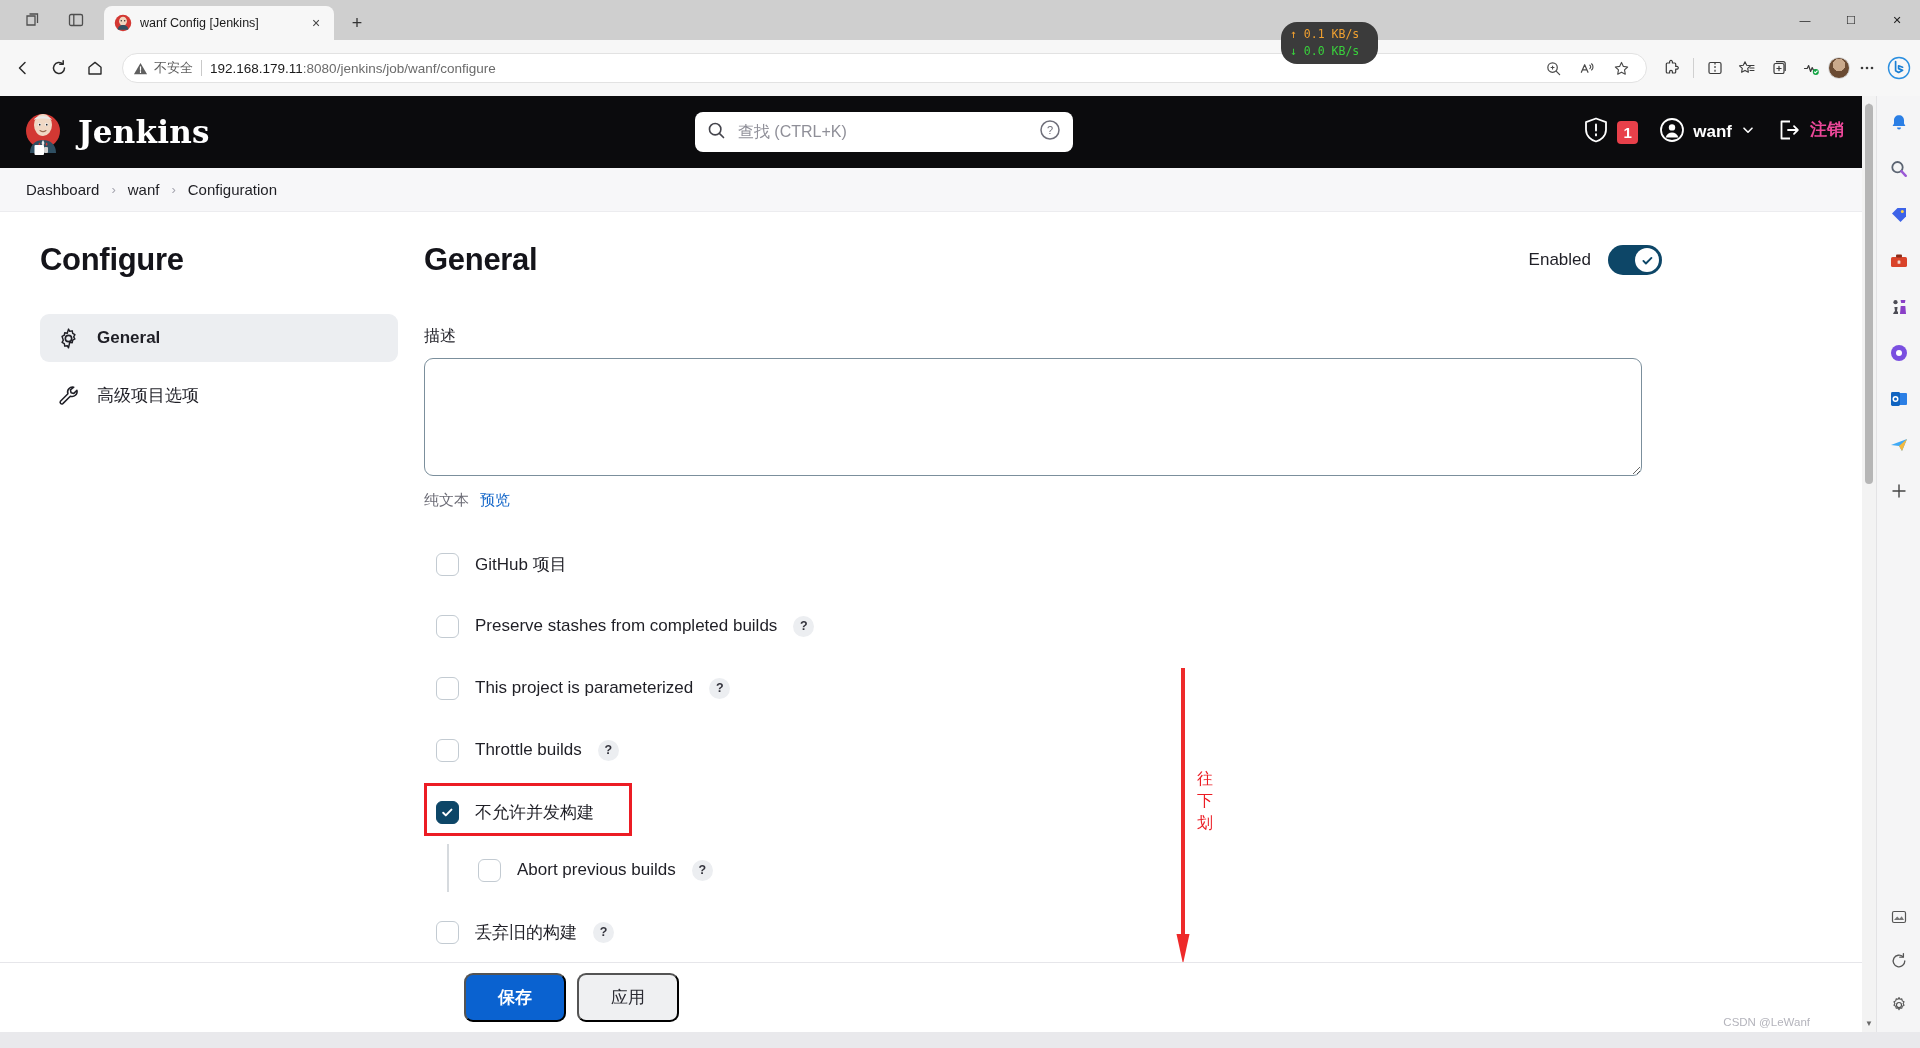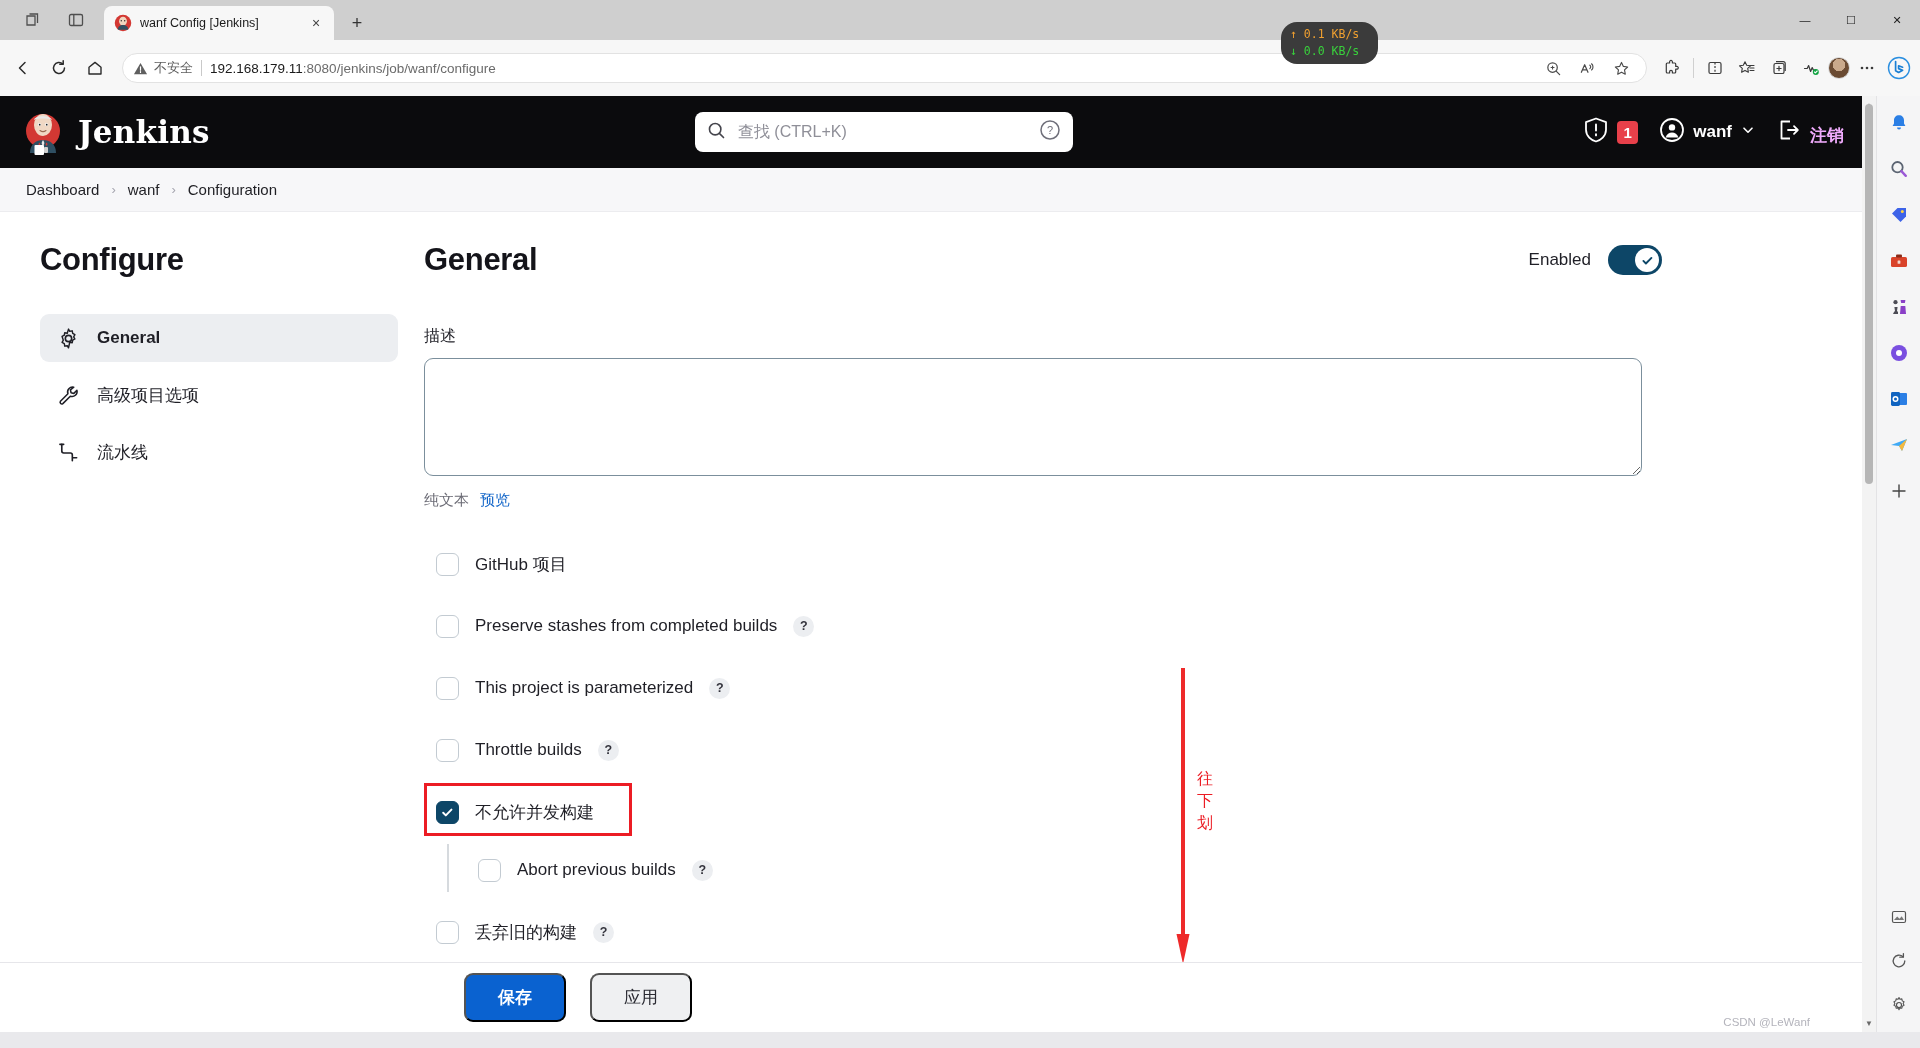--- a/index.html
+++ b/index.html
@@ -72,21 +72,21 @@
   .jk-search { width: 378px; height: 40px; background: #fff; border-radius: 8px;
                display: flex; align-items: center; gap: 12px; padding: 0 12px;
                margin-left: auto; }
   .jk-search .ph { flex: 1; color: #8f8f98; font-size: 16px; }
   .jk-head-right { margin-left: auto; display: flex; align-items: center; gap: 22px; padding-left: 26px; }
   .jk-alert { display: flex; align-items: center; gap: 9px; }
   .jk-badge { background: #e8404a; color: #fff; font-size: 15px; font-weight: 700;
               border-radius: 4px; min-width: 21px; height: 23px; display: flex;
               align-items: center; justify-content: center; padding: 0 5px; }
   .jk-user { display: flex; align-items: center; gap: 9px; color: #fff; font-size: 17px; font-weight: 700; }
-  .jk-logout { display: flex; align-items: flex-end; gap: 9px; color: #f0abfc; font-size: 17px; font-weight: 700; }
+  .jk-logout { display: flex; align-items: flex-start; gap: 9px; color: #ec4899; font-size: 17px; font-weight: 700; }
 
   .jk-breadcrumb { height: 44px; background: #f7f7f9; display: flex; align-items: center;
                    padding-left: 26px; gap: 12px; border-bottom: 1px solid #ececef; }
   .bc-item { font-size: 15px; color: #1f1f24; }
   .bc-sep { color: #a6a6b0; font-size: 13px; }
 
   .jk-body { display: flex; padding: 30px 0 8px 0; height: calc(100% - 116px); }
 
   .jk-side { width: 424px; padding: 0 26px 0 40px; flex: 0 0 424px; }
   .jk-side h1 { font-size: 31px; font-weight: 800; color: #14141a; letter-spacing: -.3px;
@@ -131,21 +131,21 @@
 
   .divider-row { border-top: 1px solid #ededf0; margin-top: 10px; }
 
   
   .annot { position: absolute; left: 1176px; top: 572px; width: 14px; height: 300px; z-index: 12; }
   .annot-text { position: absolute; left: 1196px; top: 672px; color: #ec1c24; font-size: 16px;
                 line-height: 1.38; width: 18px; text-align: center; z-index: 12; }
 
   .action-bar { position: absolute; left: 0; right: 0; bottom: 0; height: 70px;
                 background: #fff; border-top: 1px solid #e6e6ea; display: flex;
-                align-items: center; padding-left: 464px; gap: 24px; z-index: 15; }
+                align-items: center; padding-left: 464px; gap: 11px; z-index: 15; }
   .btn-primary { background: #0a62d0; color: #fff; font-size: 17px; font-weight: 700;
                  border-radius: 9px; padding: 11px 32px; }
   .btn-secondary { background: #eff0f2; color: #2a2a32; font-size: 17px;
                    border-radius: 9px; padding: 11px 32px; }
 
   
   .pagescroll { width: 14px; background: #f3f3f3; position: relative; flex: 0 0 14px; }
   .pagescroll .thumb { position: absolute; left: 3px; top: 8px; width: 8px; height: 380px;
                        background: #b6b6b6; border-radius: 4px; }
   .scroll-arrow { position: absolute; left: 0; width: 14px; height: 14px; display: flex;
@@ -412,29 +412,20 @@
 
           <div class="side-item">
             <span class="side-ico">
               <svg width="23" height="23" viewBox="0 0 24 24">
                   <path d="M17.5 3.3a5.2 5.2 0 0 0-6.1 6.9L3.6 18a1.8 1.8 0 0 0 2.5 2.5l7.8-7.8a5.2 5.2 0 0 0 6.9-6.1l-3.2 3.2-2.9-.7-.7-2.9z" fill="none" stroke="#1f1f26" stroke-width="1.6" stroke-linejoin="round"></path>
                 </svg>
             </span>
             <span>高级项目选项</span>
           </div>
 
-          <div class="side-item">
-            <span class="side-ico">
-              <svg width="23" height="23" viewBox="0 0 24 24">
-                  <path d="M5 3.5v7a2 2 0 0 0 2 2h7a2 2 0 0 1 2 2v6" fill="none" stroke="#1f1f26" stroke-width="1.7" stroke-linecap="round" stroke-linejoin="round"></path>
-                  <path d="M3 3.5h4M16.5 17.5h4" stroke="#1f1f26" stroke-width="1.7" stroke-linecap="round"></path>
-                </svg>
-            </span>
-            <span>流水线</span>
-          </div>
         </div>
 
         <div class="jk-main">
 
           <div class="main-head">
             <h2>General</h2>
             <div class="enabled-wrap">
               <span class="enabled-label">Enabled</span>
               <span class="toggle">
                 <span class="toggle-knob">

